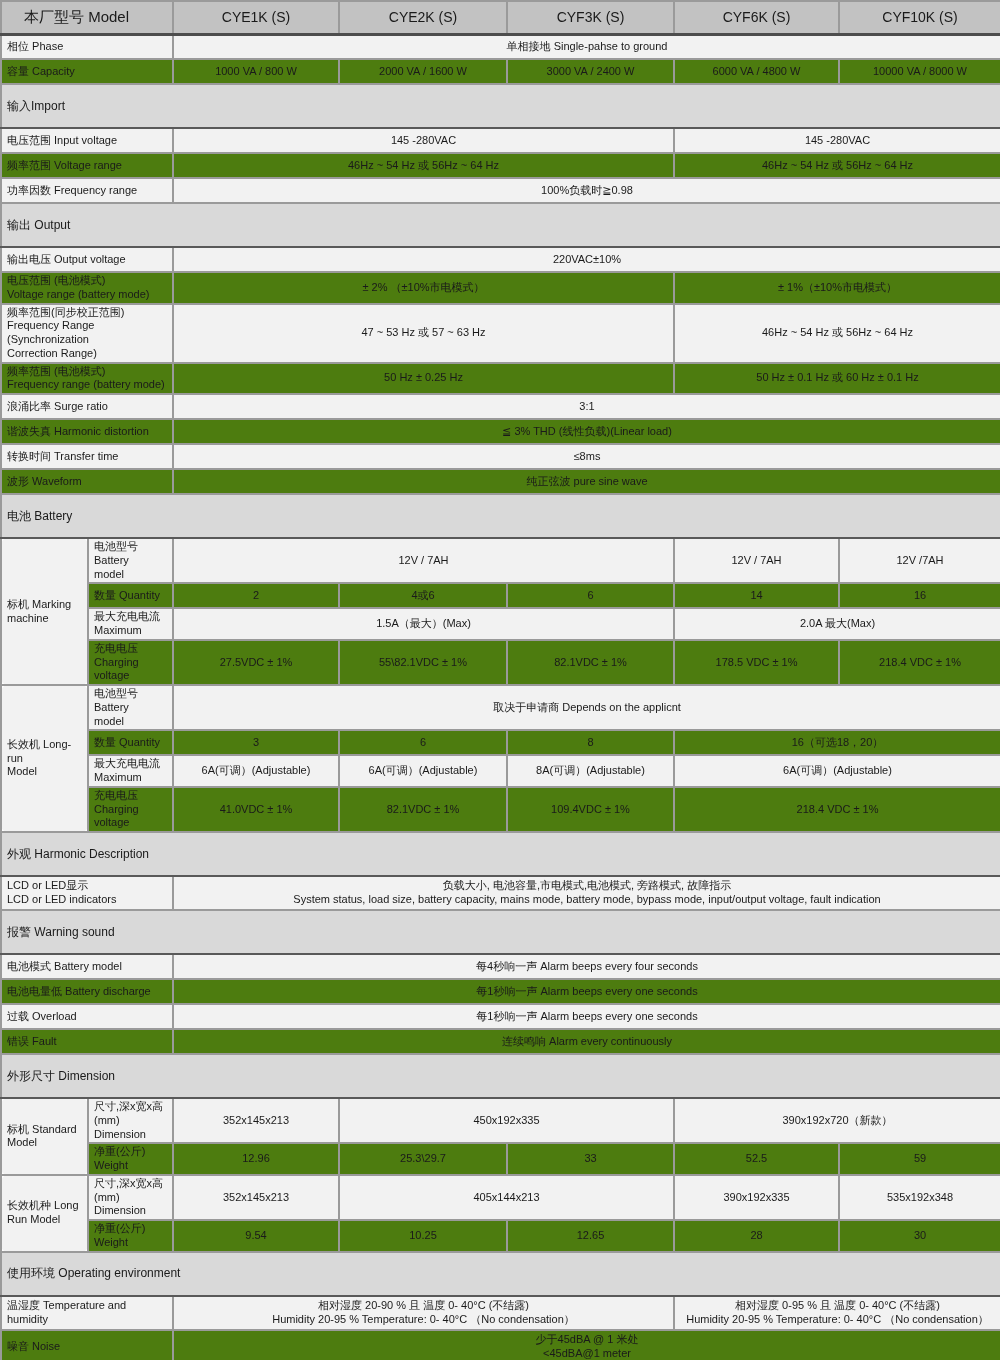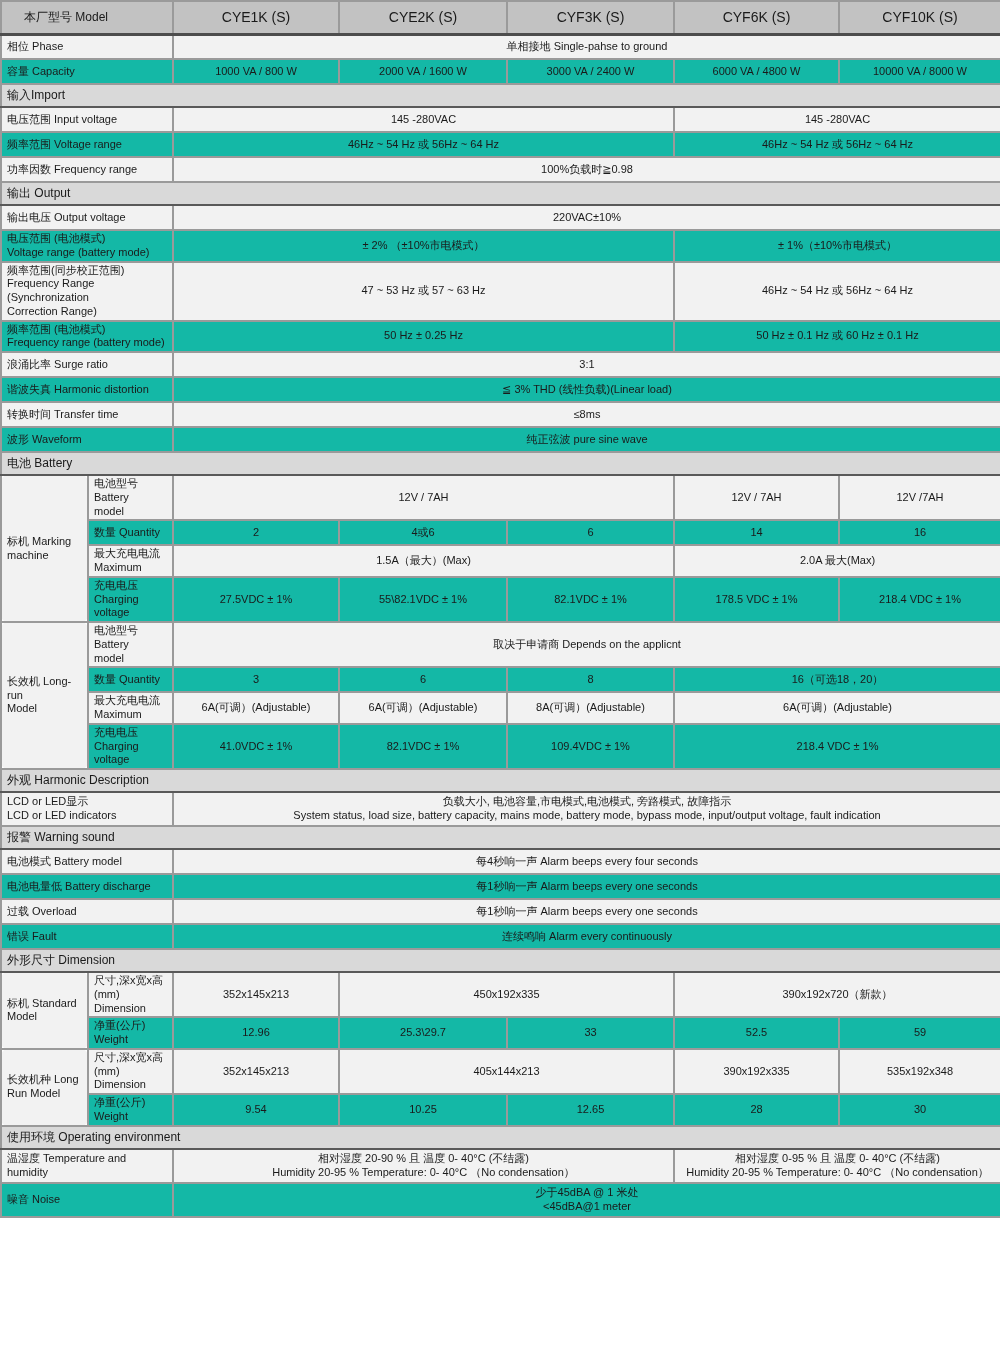--- a/index.html
+++ b/index.html
@@ -7,25 +7,25 @@
   table.spec{border-collapse:collapse;table-layout:fixed;width:1000px;border:2px solid #595959;}
   col.c-group{width:87px;} col.c-sub{width:85px;}
   col.c-m1{width:166px;} col.c-m2{width:168px;} col.c-m3{width:167px;}
   col.c-m4{width:165px;} col.c-m5{width:162px;}
   td,th{border:2px solid #9a9a9a;padding:1px 5px;font-size:11px;font-weight:normal;
         vertical-align:middle;overflow:hidden;white-space:pre-line;line-height:1.25;}
   tr{height:25px;}
   .lbl{text-align:left;}
   .val{text-align:center;}
   tr.shade td,tr.shade th{background:#f2f2f2;}
-  tr.white td,tr.white th{background:#14b8a6;}
+  tr.white td,tr.white th{background:#4d7c0f;}
   tr.hdr{height:33px;}
   tr.hdr th{background:#c2c2c2;font-size:14px;text-align:center;border-bottom:3px solid #4d4d4d;}
-  tr.hdr th.lbl{text-align:left;font-size:12px;padding-left:22px;}
-  tr.sect{height:23px;}
+  tr.hdr th.lbl{text-align:left;font-size:15px;padding-left:22px;}
+  tr.sect{height:44px;}
   tr.sect td{background:#d9d9d9;font-size:12px;text-align:left;
              border-top:2px solid #595959;border-bottom:2px solid #595959;}
   tr.h-sync{height:47px;}
   tr.h-2l{height:34px;}
   .grp{text-align:left;background:#f2f2f2;border-radius:7px;}
 </style>
 </head>
 <body>
 
 <table class="spec">

